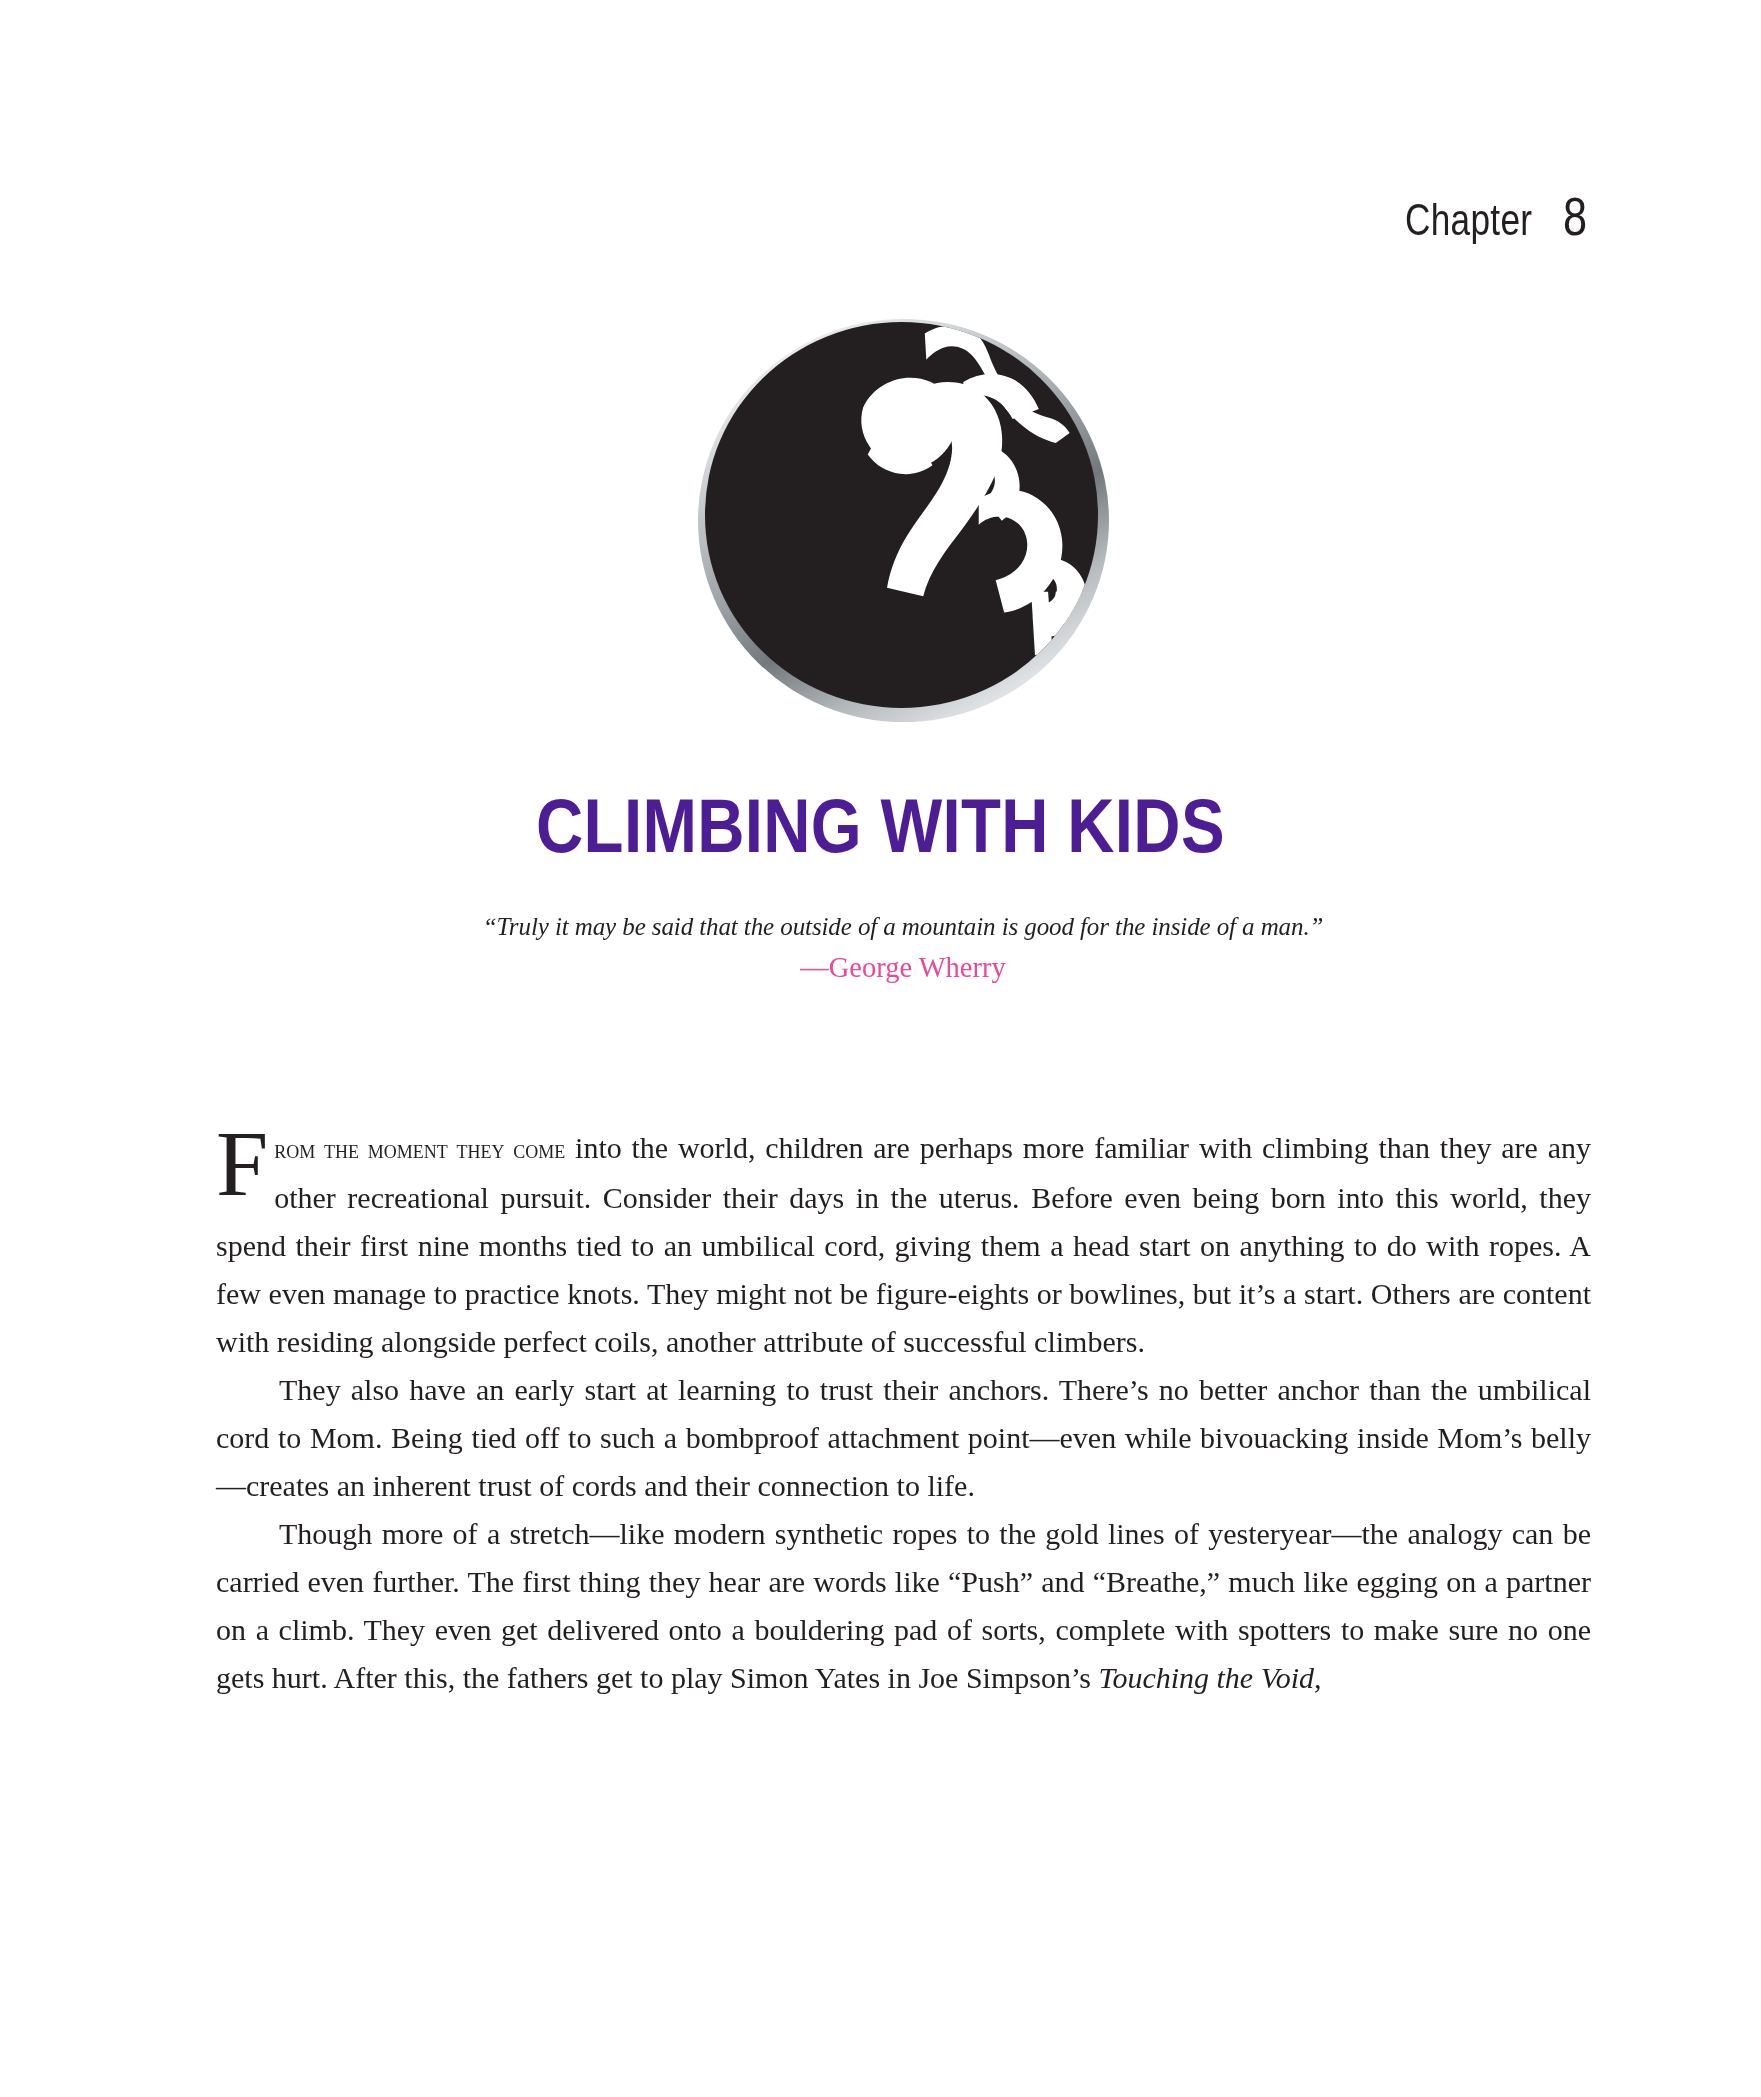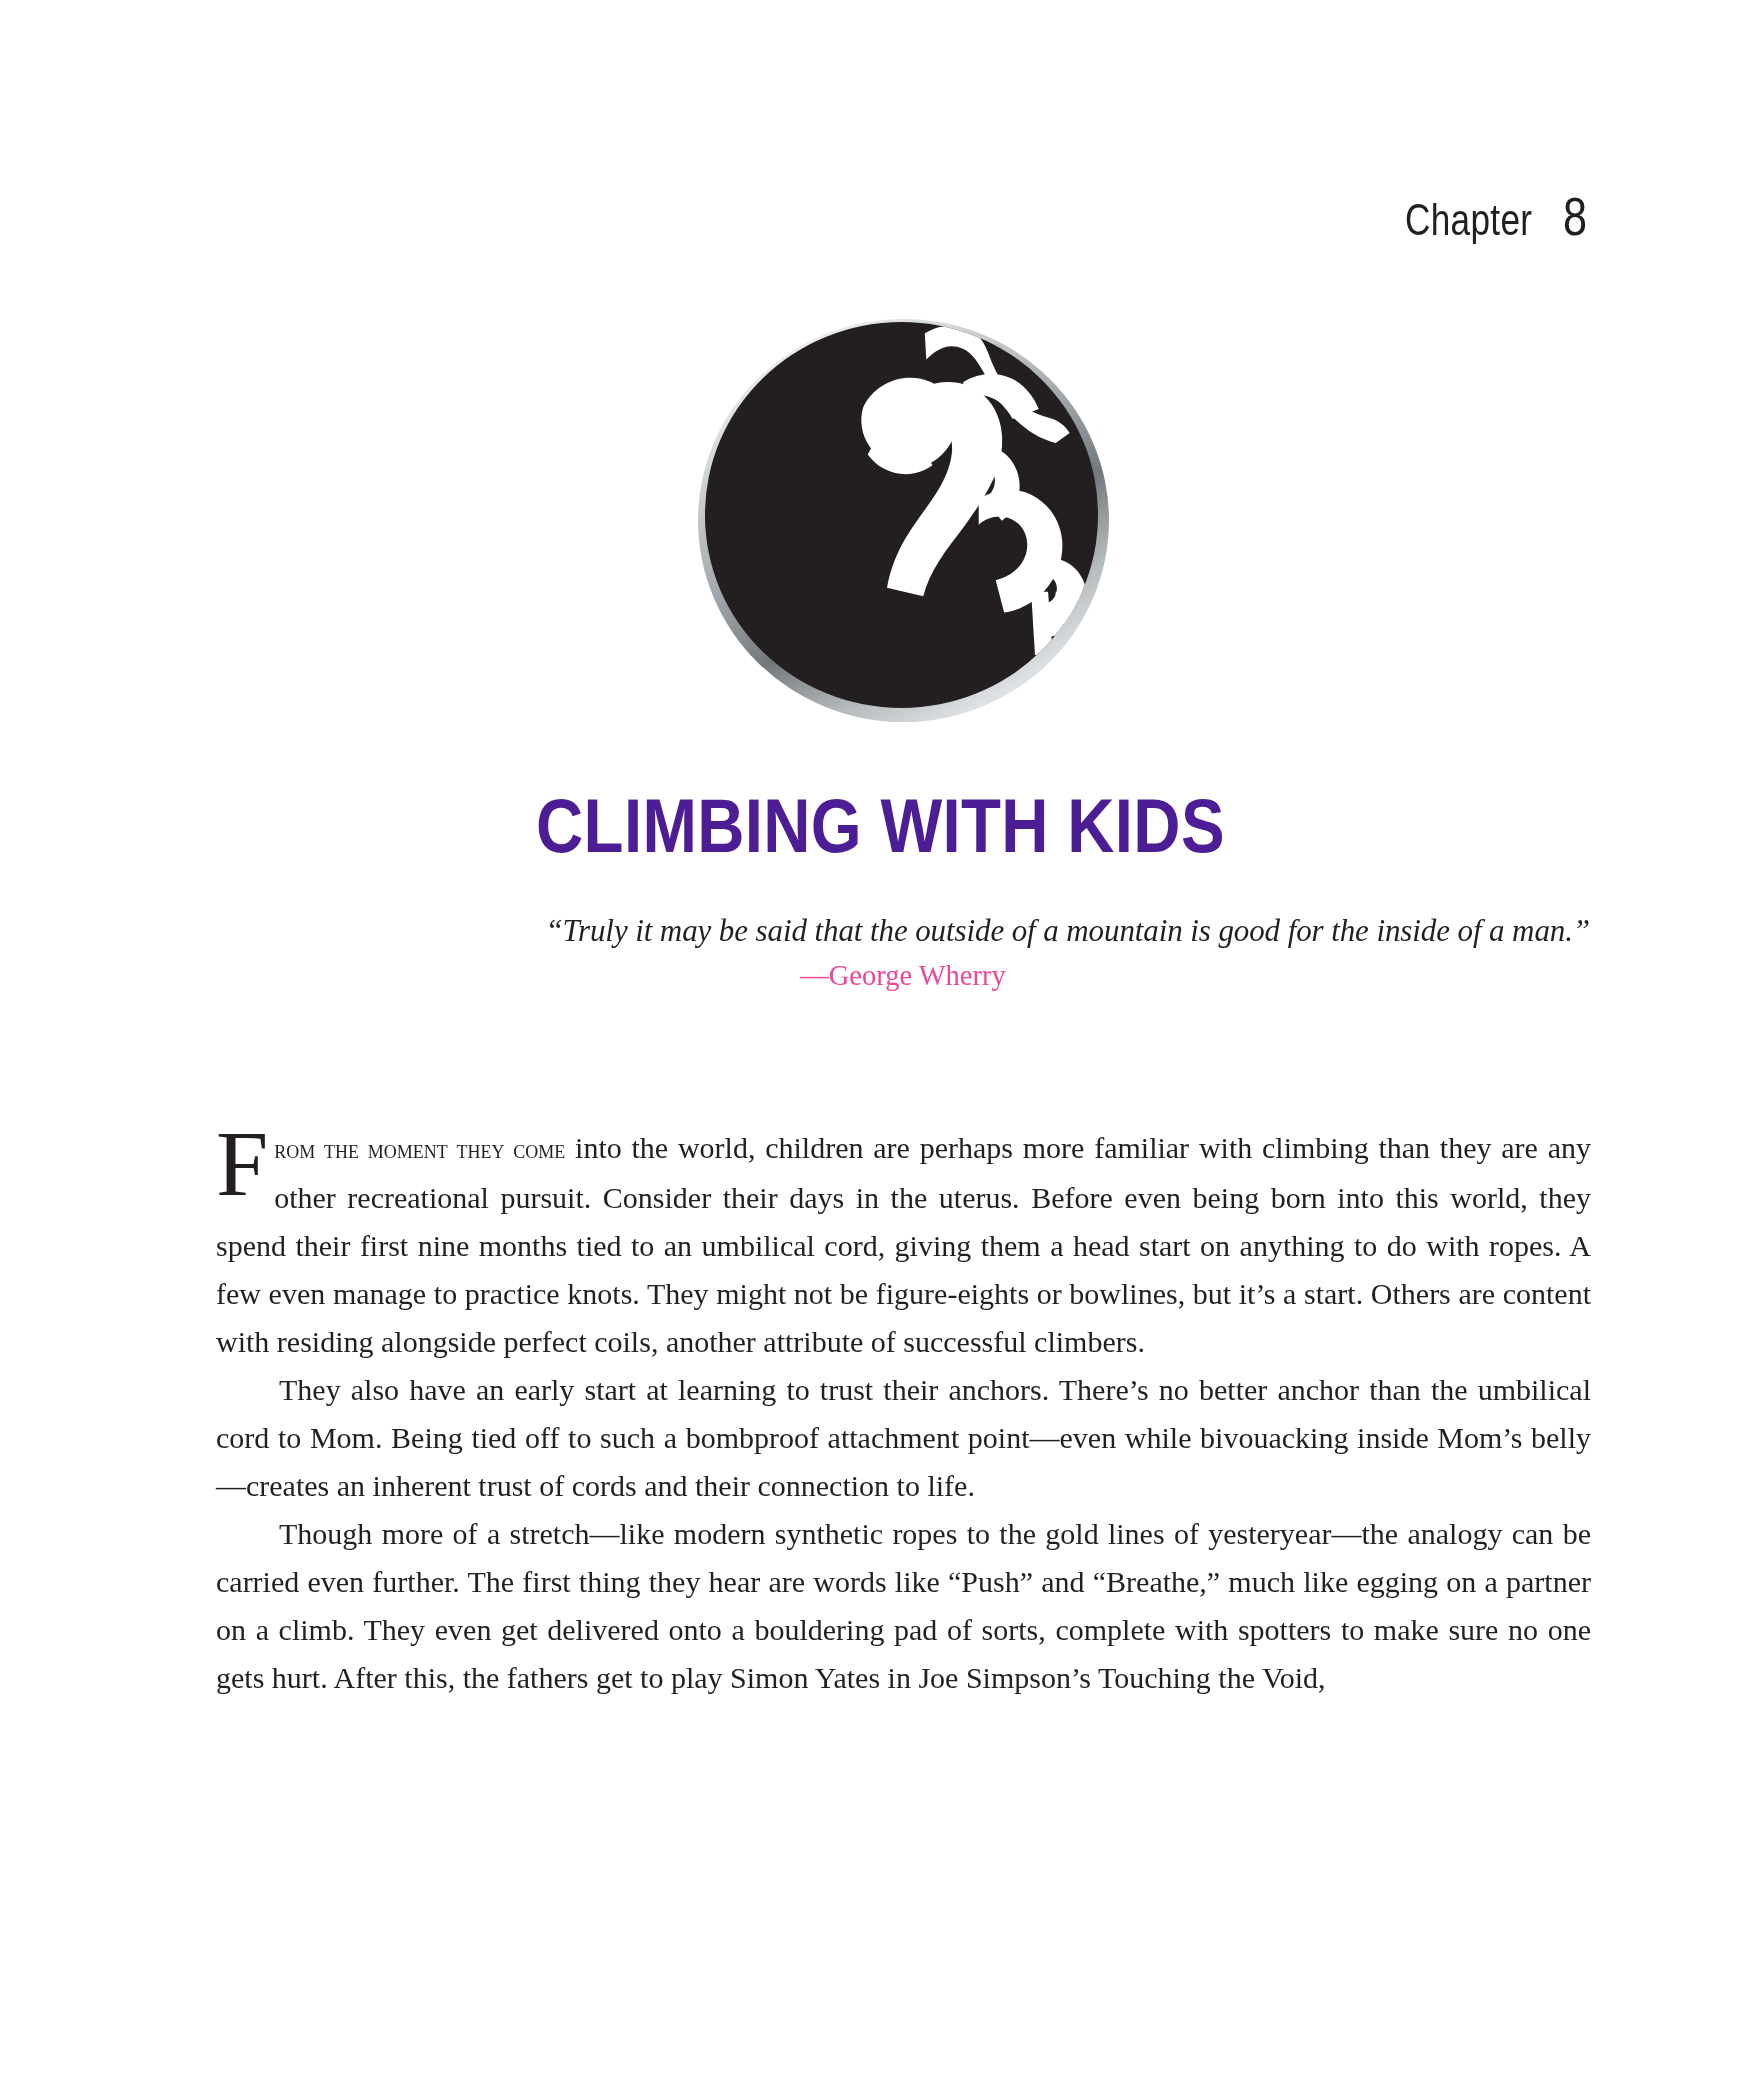--- a/index.html
+++ b/index.html
@@ -117,24 +117,23 @@
     position: absolute;
     left: 216px;
     width: 1374px;
     top: 911px;
     text-align: center;
     line-height: 1.30;
   }
   .epigraph-quote {
     display: block;
     font-style: italic;
-    font-size: 31px;
+    font-size: 25px;
     letter-spacing: -0.1px;
     color: #231f20;
-    text-align: right;
   }
   .epigraph-attrib {
     display: block;
     margin-top: 5.9px;
     font-size: 28.5px;
     color: #ec4899;
   }
 
   
   .body-text {
@@ -165,21 +164,21 @@
     padding: 3.4px 5.9px 0 0;
     margin-top: -3.4px;
     font-weight: 400;
     color: #231f20;
   }
   .smallcaps {
     font-variant: small-caps;
     font-size: 26px;
     letter-spacing: 0px;
   }
-  .ital { }
+  .ital { font-style: italic; }
 </style>
 </head>
 <body>
 
 <div class="page">
 
   <div class="chapter-header">
     <span class="chapter-word">Chapter</span>
     <span class="chapter-num">8</span>
   </div>

